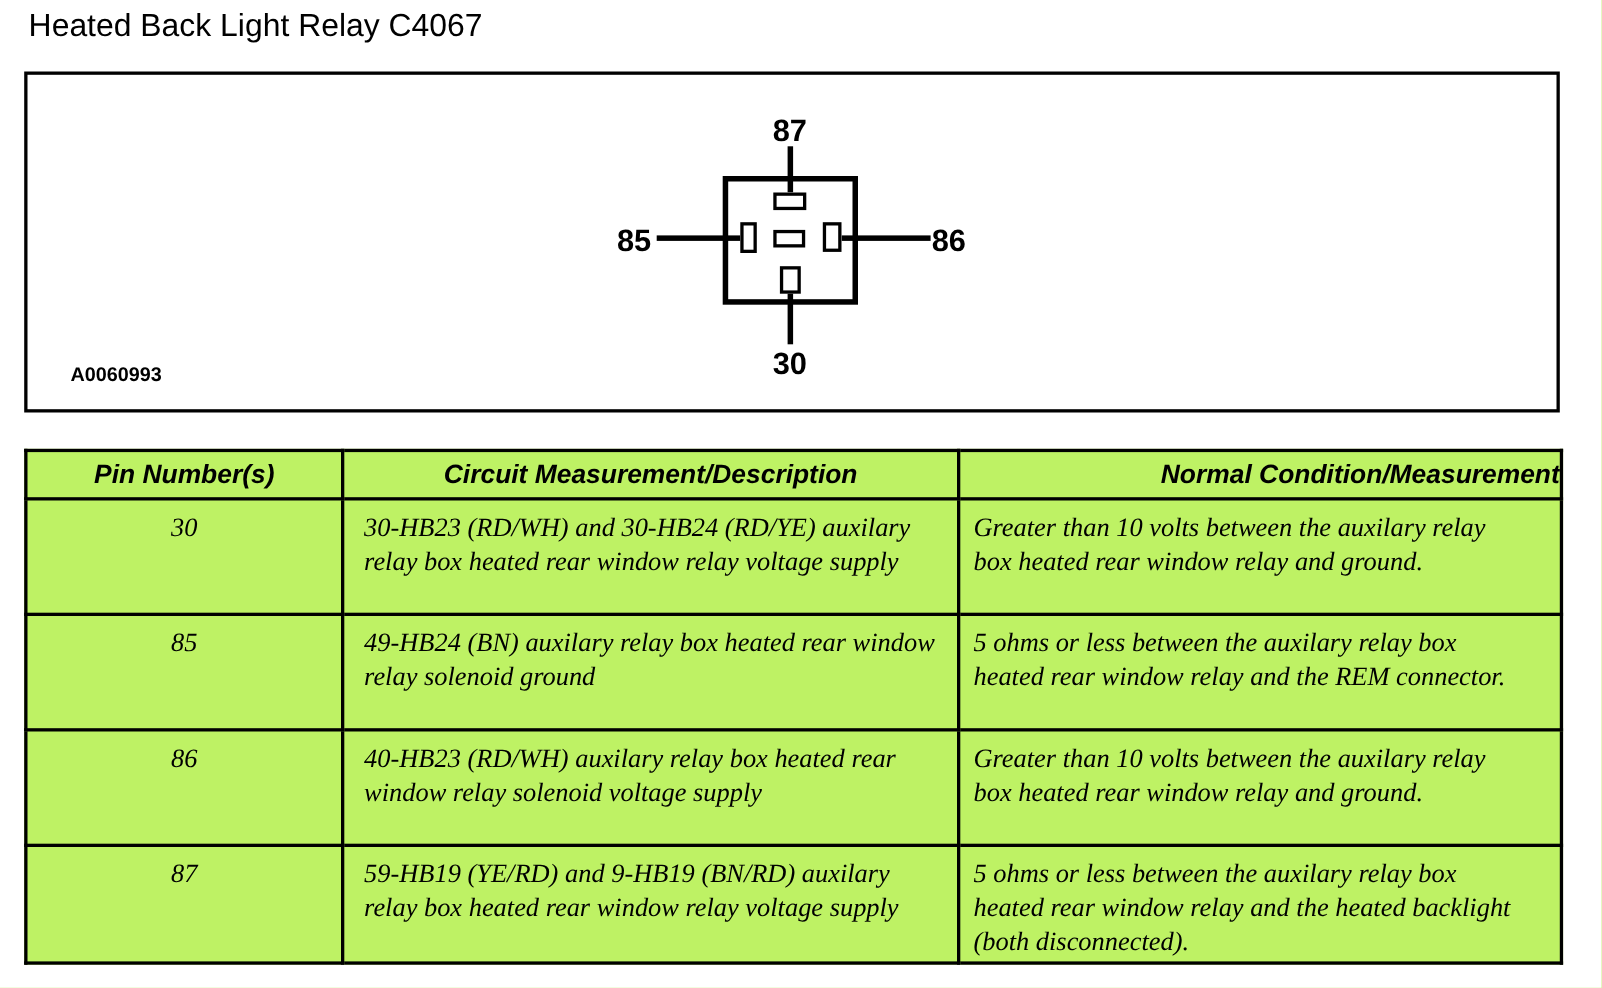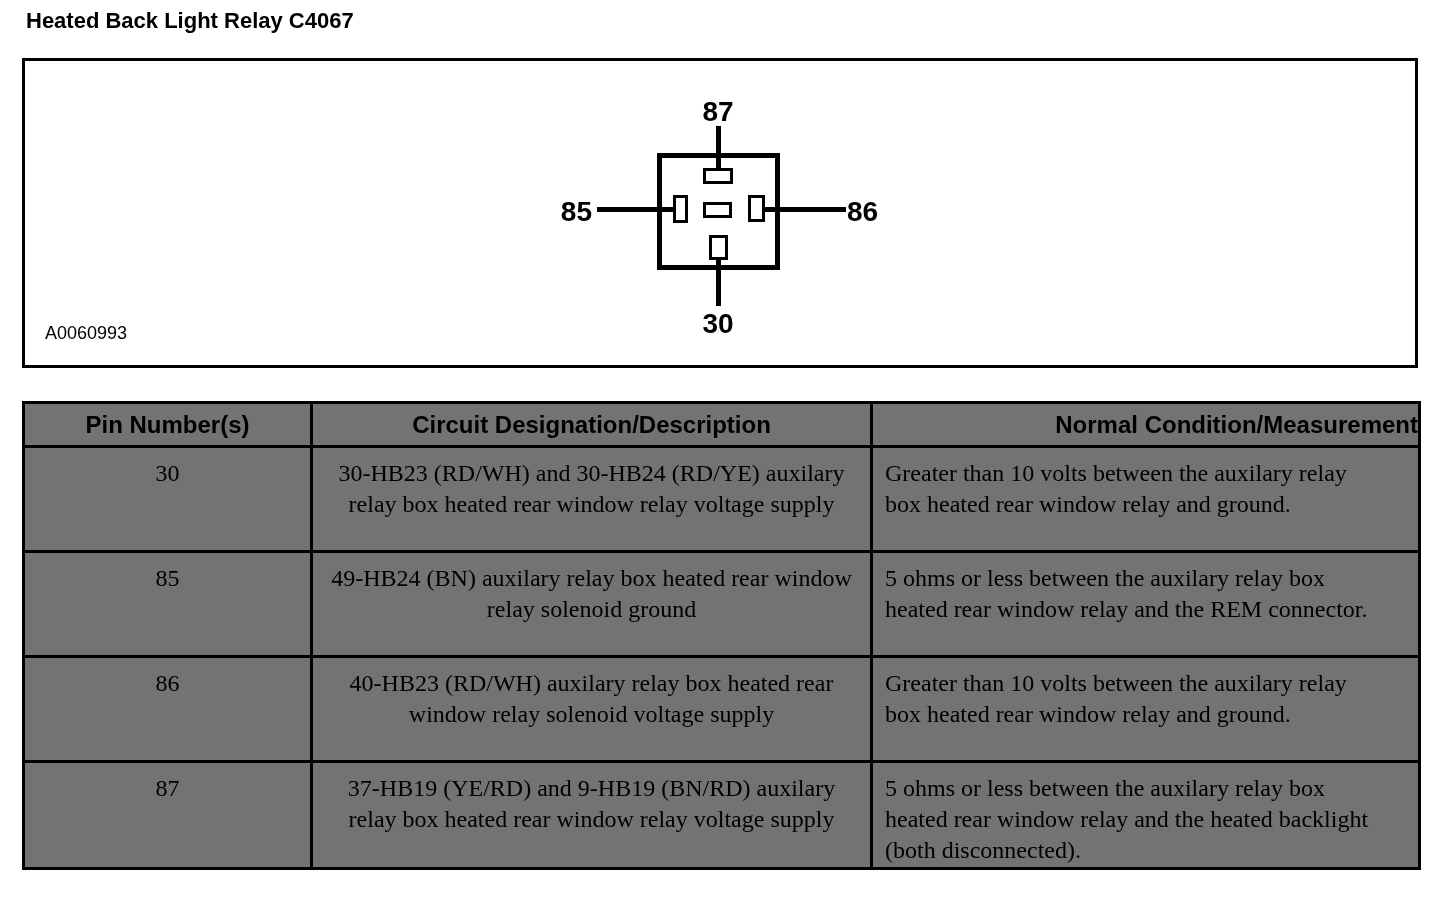--- a/index.html
+++ b/index.html
@@ -3,21 +3,21 @@
 <meta charset="utf-8">
 <style>
   html, body { margin:0; padding:0; }
   body {
     width:1456px; height:898px;
     background:#ffffff; color:#000000;
     font-family:"Liberation Sans", sans-serif;
     overflow:hidden;
   }
   .page-title {
-    font-size:22px; font-weight:bold;
+    font-size:29px; font-weight:normal;
     margin:8px 0 0 26px;
     font-family:"Liberation Sans", sans-serif;
   }
   
   .figure-box {
     position:relative;
     margin:24px 0 0 22px;
     width:1396px; height:310px;
     border:3px solid #000;
     box-sizing:border-box;
@@ -45,52 +45,53 @@
   .slot-bottom { left:684px; top:174px; width:19px; height:25px; }
   .pin-label {
     font-size:28px; font-weight:bold; z-index:3;
     font-family:"Liberation Sans", sans-serif;
   }
   .pin-label-87 { left:663px; top:35px;  width:60px; text-align:center; }
   .pin-label-30 { left:663px; top:247px; width:60px; text-align:center; }
   .pin-label-85 { left:507px; top:135px; width:60px; text-align:right; }
   .pin-label-86 { left:822px; top:135px; width:60px; text-align:left; }
   .figure-code {
-    left:20px; top:262px;
-    font-size:18px; font-weight:normal;
+    left:39px; top:262px;
+    font-size:18px; font-weight:bold;
     font-family:"Liberation Sans", sans-serif;
   }
   
   table.pin-table {
     border-collapse:collapse;
     margin:33px 0 0 22px;
     width:1396px;
     table-layout:fixed;
-    background:#737373;
+    background:#bef264;
+    font-style:italic;
   }
   .pin-table th, .pin-table td {
     border:3px solid #000;
     box-sizing:border-box;
     vertical-align:top;
     overflow:hidden;
   }
   .pin-table th {
     font-family:"Liberation Sans", sans-serif;
     font-size:24px; font-weight:bold;
     vertical-align:middle;
     padding:0;
   }
   .pin-table th.h-pin, .pin-table th.h-circuit { text-align:center; }
   .pin-table th.h-cond { text-align:right; padding-left:14px; }
   .pin-table td {
     font-family:"Liberation Serif", serif;
     font-size:24px; line-height:31px;
   }
   td.c-pin     { text-align:center; padding:10px 4px 0; }
-  td.c-circuit { text-align:center; padding:10px 18px 0; }
+  td.c-circuit { padding:10px 18px 0; }
   td.c-cond    { text-align:left;   padding:10px 38px 0 12px; }
   tr.hdr-row { height:44px; }
   tr.row-a { height:105px; }
   tr.row-b { height:107px; }
 </style>
 </head>
 <body>
 
 <div class="page-title">Heated Back Light Relay C4067</div>
 
@@ -114,37 +115,37 @@
 
 <table class="pin-table">
   <colgroup>
     <col style="width:288px">
     <col style="width:560px">
     <col style="width:548px">
   </colgroup>
   <tbody>
       <tr class="hdr-row">
     <th class="h-pin">Pin Number(s)</th>
-    <th class="h-circuit">Circuit Designation/Description</th>
+    <th class="h-circuit">Circuit Measurement/Description</th>
     <th class="h-cond">Normal Condition/Measurement</th>
   </tr>
   <tr class="row-a">
     <td class="c-pin">30</td>
     <td class="c-circuit">30-HB23 (RD/WH) and 30-HB24 (RD/YE) auxilary relay box heated rear window relay voltage supply</td>
     <td class="c-cond">Greater than 10 volts between the auxilary relay box heated rear window relay and ground.</td>
   </tr>
   <tr class="row-a">
     <td class="c-pin">85</td>
     <td class="c-circuit">49-HB24 (BN) auxilary relay box heated rear window relay solenoid ground</td>
     <td class="c-cond">5 ohms or less between the auxilary relay box heated rear window relay and the REM connector.</td>
   </tr>
   <tr class="row-a">
     <td class="c-pin">86</td>
     <td class="c-circuit">40-HB23 (RD/WH) auxilary relay box heated rear window relay solenoid voltage supply</td>
     <td class="c-cond">Greater than 10 volts between the auxilary relay box heated rear window relay and ground.</td>
   </tr>
   <tr class="row-b">
     <td class="c-pin">87</td>
-    <td class="c-circuit">37-HB19 (YE/RD) and 9-HB19 (BN/RD) auxilary relay box heated rear window relay voltage supply</td>
+    <td class="c-circuit">59-HB19 (YE/RD) and 9-HB19 (BN/RD) auxilary relay box heated rear window relay voltage supply</td>
     <td class="c-cond">5 ohms or less between the auxilary relay box heated rear window relay and the heated backlight (both disconnected).</td>
   </tr>
 </tbody>
   </table>
 
 </body></html>

